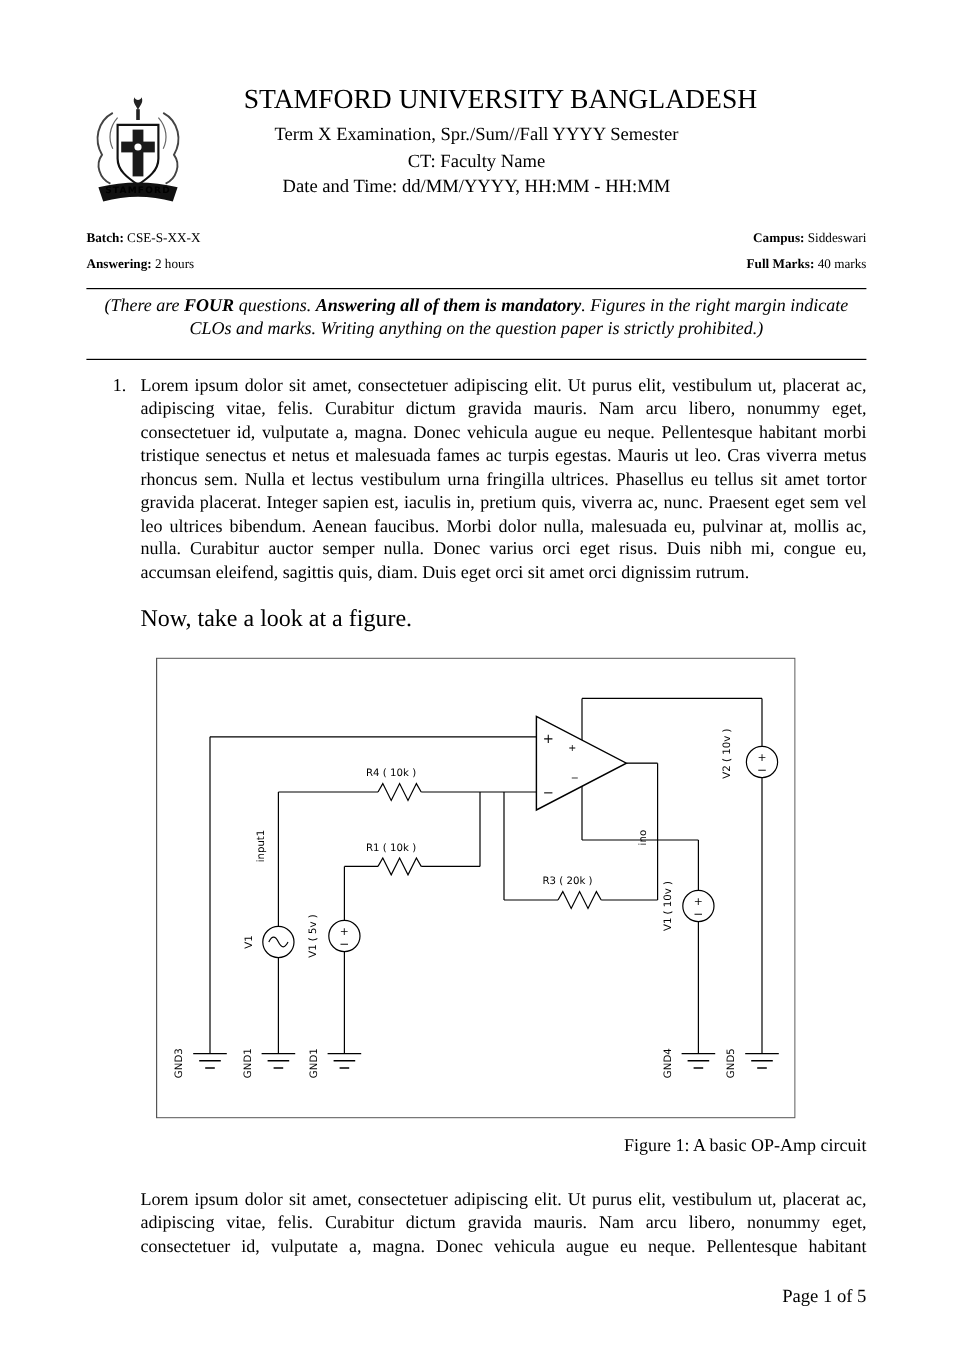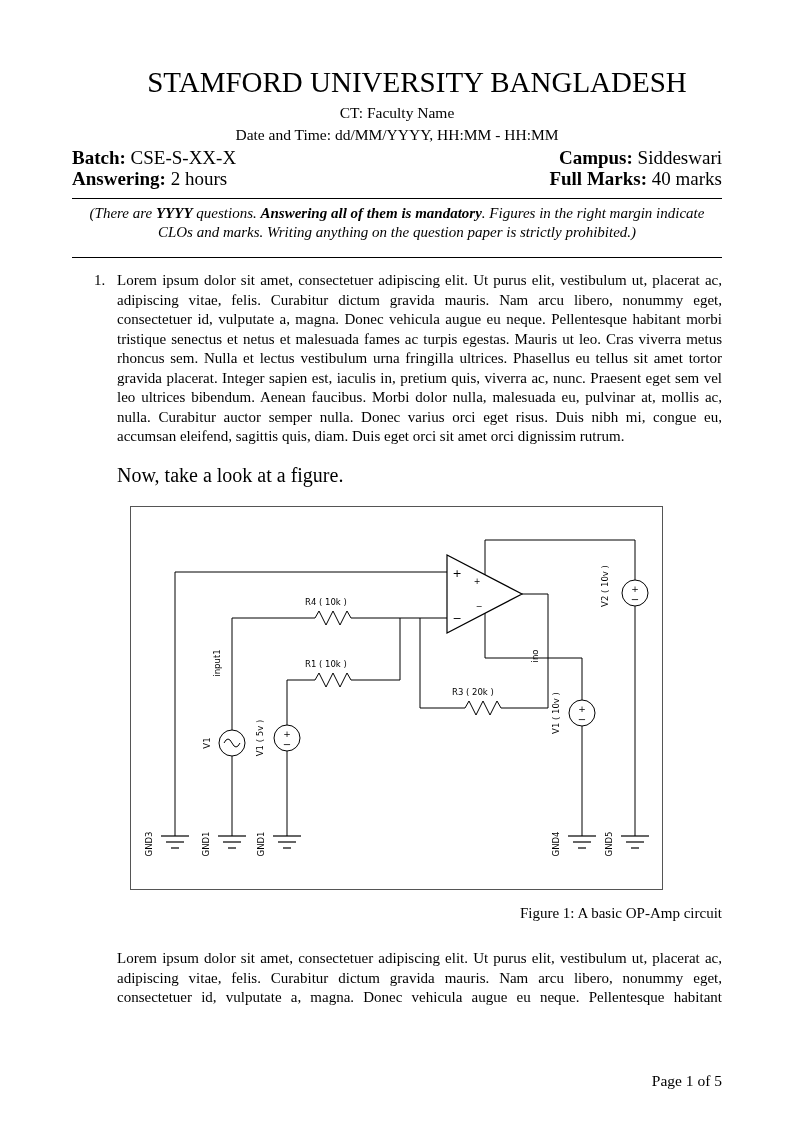--- a/index.html
+++ b/index.html
@@ -8,24 +8,24 @@
     position: relative;
     width: 794px; height: 1123px;
     margin: 0 auto;
     background: #fff;
     color: #000;
     font-family: "Liberation Serif", serif;
     overflow: hidden;
   }
   .logo { position:absolute; left:73px; top:76px; width:84px; height:98px; }
   .header-text { padding-top:70px; text-align:center; }
-  .title { font-size:29px; line-height:25px; margin:0 0 7px; font-weight:normal;padding-left:40px; }
+  .title { font-size:23px; line-height:25px; margin:0 0 7px; font-weight:normal;padding-left:40px; }
   .hline { font-size:15.5px; line-height:21.5px; }
   .content { padding:0 72px; }
-  .meta { margin-top:2px; font-size:19px; line-height:21px; }
+  .meta { margin-top:22px; font-size:11px; line-height:21px; }
   .meta-row { display:flex; justify-content:space-between; }
   .lbl { font-weight:bold; }
   .rule { border:none; border-top:1px solid #000; margin:9px 0 0 0; }
   .instructions {
     font-style:italic; text-align:center;
     font-size:15px; line-height:19px;
     padding:5px 2px 6px;
   }
   .qblock { display:flex; margin-top:13px; font-size:15px; line-height:19.5px; }
   .qnum { width:23px; margin-left:22px; flex:none; }
@@ -40,23 +40,48 @@
   }
   .page-number { position:absolute; right:72px; top:1072px; font-size:15.5px; }
   svg text { font-family:"DejaVu Sans", sans-serif; fill:#000; }
   .ribbon-text { font-weight:bold; letter-spacing:1px; }
 </style>
 </head>
 <body>
 
 <div class="sheet">
 
+  <div class="logo">
+    <svg width="84" height="98" viewBox="0 0 84 98">
+      <g>
+        <path d="M21 18 C8 25 5 41 12 53 C6 61 10 73 19 77" fill="none" stroke="#444" stroke-width="1.6"></path>
+        <path d="M63 18 C76 25 79 41 72 53 C78 61 74 73 65 77" fill="none" stroke="#444" stroke-width="1.6"></path>
+        <path d="M25 22 C18 30 17 40 21 48" fill="none" stroke="#666" stroke-width="1"></path>
+        <path d="M59 22 C66 30 67 40 63 48" fill="none" stroke="#666" stroke-width="1"></path>
+      </g>
+      <g>
+        <path d="M39 5 C37 10 41 12 42 16 C43 12 47 10 45 5 C44 8 40 8 39 5 Z" fill="#222"></path>
+        <rect x="40.5" y="15" width="3" height="9" fill="#222"></rect>
+      </g>
+      <g>
+        <path d="M25 28 H59 V56 C59 66 51 72 42 78 C33 72 25 66 25 56 Z" fill="#fff" stroke="#111" stroke-width="1.8"></path>
+        <rect x="37.5" y="32" width="9" height="39" fill="#1a1a1a"></rect>
+        <rect x="28" y="42" width="28" height="9" fill="#1a1a1a"></rect>
+        <circle cx="42" cy="46.5" r="3" fill="#fff"></circle>
+      </g>
+      <g>
+        <path d="M9 80 Q42 72 75 80 L71 92 Q42 84 13 92 Z" fill="#111"></path>
+        <text class="ribbon-text" x="42" y="84.5" font-size="7.5" fill="#fff" text-anchor="middle">STAMFORD</text>
+      </g>
+    </svg>
+  </div>
 
   <div class="header-text">
     <div class="title">STAMFORD UNIVERSITY BANGLADESH</div>
+    <div class="hline">Term X Examination, Spr./Sum//Fall YYYY Semester</div>
     <div class="hline">CT: Faculty Name</div>
     <div class="hline">Date and Time: dd/MM/YYYY, HH:MM - HH:MM</div>
   </div>
 
   <div class="content">
 
     <div class="meta">
       <div class="meta-row">
         <div>
           <span class="lbl">Batch:</span>
@@ -75,21 +100,21 @@
         <div>
           <span class="lbl">Full Marks:</span>
           <span>40 marks</span>
         </div>
       </div>
     </div>
 
     <hr class="rule">
 
     <div class="instructions">
-      <span>(There are </span><b>YYYY</b><span> questions. </span><b>Answering all of them is mandatory</b><span>. Figures in the right margin indicate CLOs and marks. Writing anything on the question paper is strictly prohibited.)</span>
+      <span>(There are </span><b>FOUR</b><span> questions. </span><b>Answering all of them is mandatory</b><span>. Figures in the right margin indicate CLOs and marks. Writing anything on the question paper is strictly prohibited.)</span>
     </div>
 
     <hr class="rule">
 
     <div class="qblock">
       <div class="qnum">1.</div>
       <div class="qtext">Lorem ipsum dolor sit amet, consectetuer adipiscing elit. Ut purus elit, vestibulum ut, placerat ac, adipiscing vitae, felis. Curabitur dictum gravida mauris. Nam arcu libero, nonummy eget, consectetuer id, vulputate a, magna. Donec vehicula augue eu neque. Pellentesque habitant morbi tristique senectus et netus et malesuada fames ac turpis egestas. Mauris ut leo. Cras viverra metus rhoncus sem. Nulla et lectus vestibulum urna fringilla ultrices. Phasellus eu tellus sit amet tortor gravida placerat. Integer sapien est, iaculis in, pretium quis, viverra ac, nunc. Praesent eget sem vel leo ultrices bibendum. Aenean faucibus. Morbi dolor nulla, malesuada eu, pulvinar at, mollis ac, nulla. Curabitur auctor semper nulla. Donec varius orci eget risus. Duis nibh mi, congue eu, accumsan eleifend, sagittis quis, diam. Duis eget orci sit amet orci dignissim rutrum.</div>
     </div>
 
     <div class="fig-intro">Now, take a look at a figure.</div>

